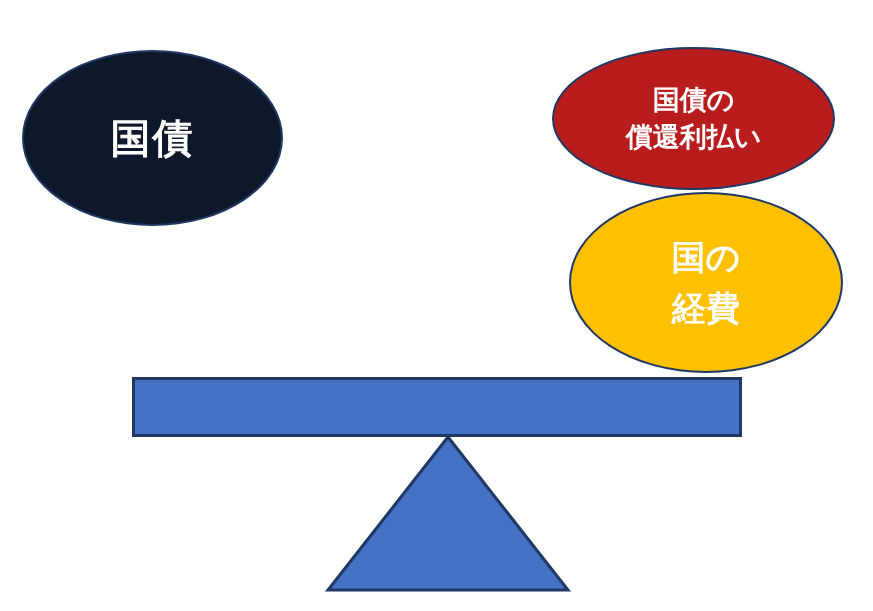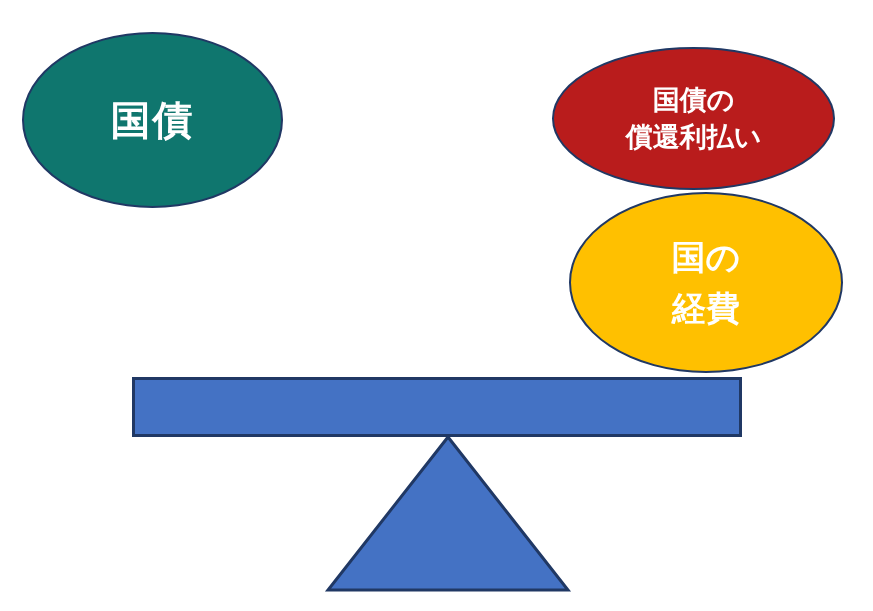--- a/index.html
+++ b/index.html
@@ -22,23 +22,23 @@
     border: 2.5px solid #203864;
     display: flex;
     align-items: center;
     justify-content: center;
     text-align: center;
     color: #ffffff;
     font-weight: bold;
     white-space: pre-line;
   }
   .ellipse-debt {
-    left: 22px; top: 32px;
+    left: 22px; top: 50px;
     width: 261px; height: 176px;
-    background: #0f766e;
+    background: #0f172a;
     font-size: 40px;
     letter-spacing: 2px;
   }
   .ellipse-tax {
     left: 21px; top: 224px;
     width: 281px; height: 150px;
     background: #FFC000;
     font-size: 38px;
     letter-spacing: 2px;
   }

